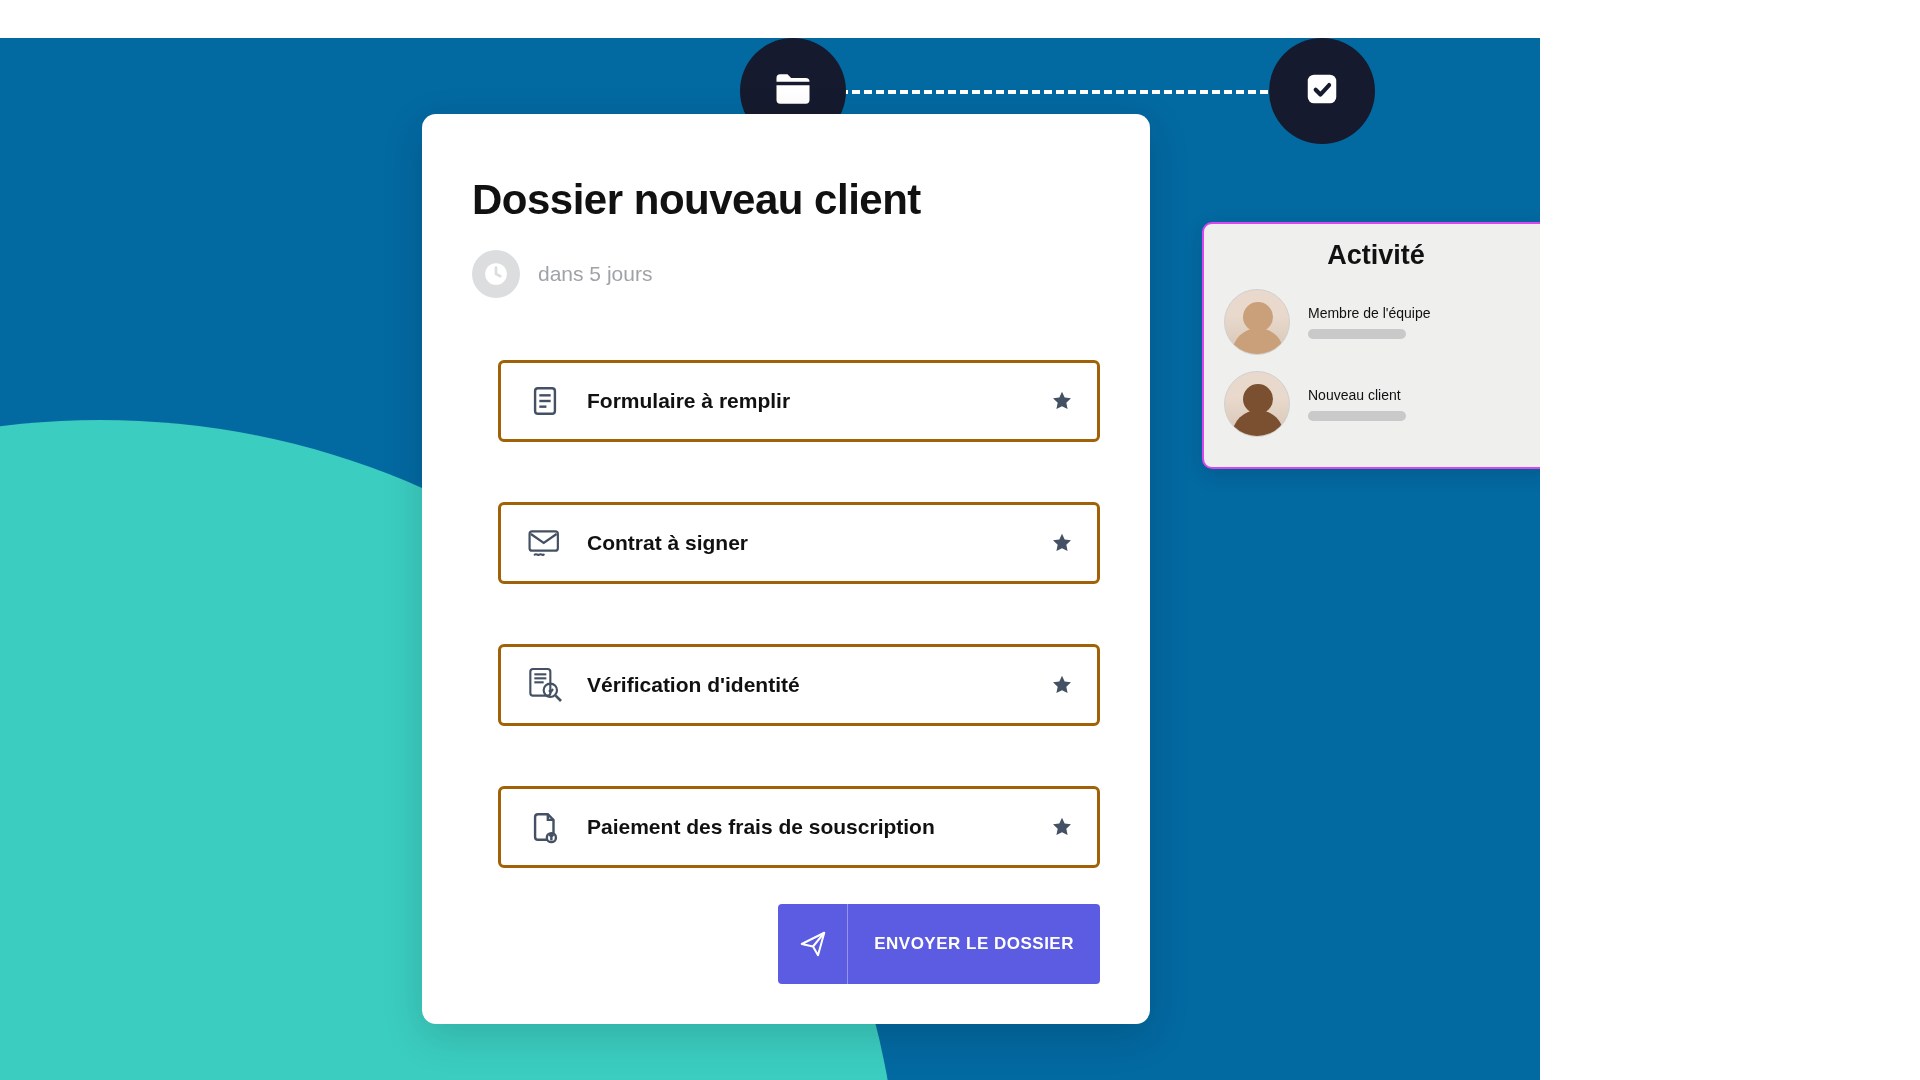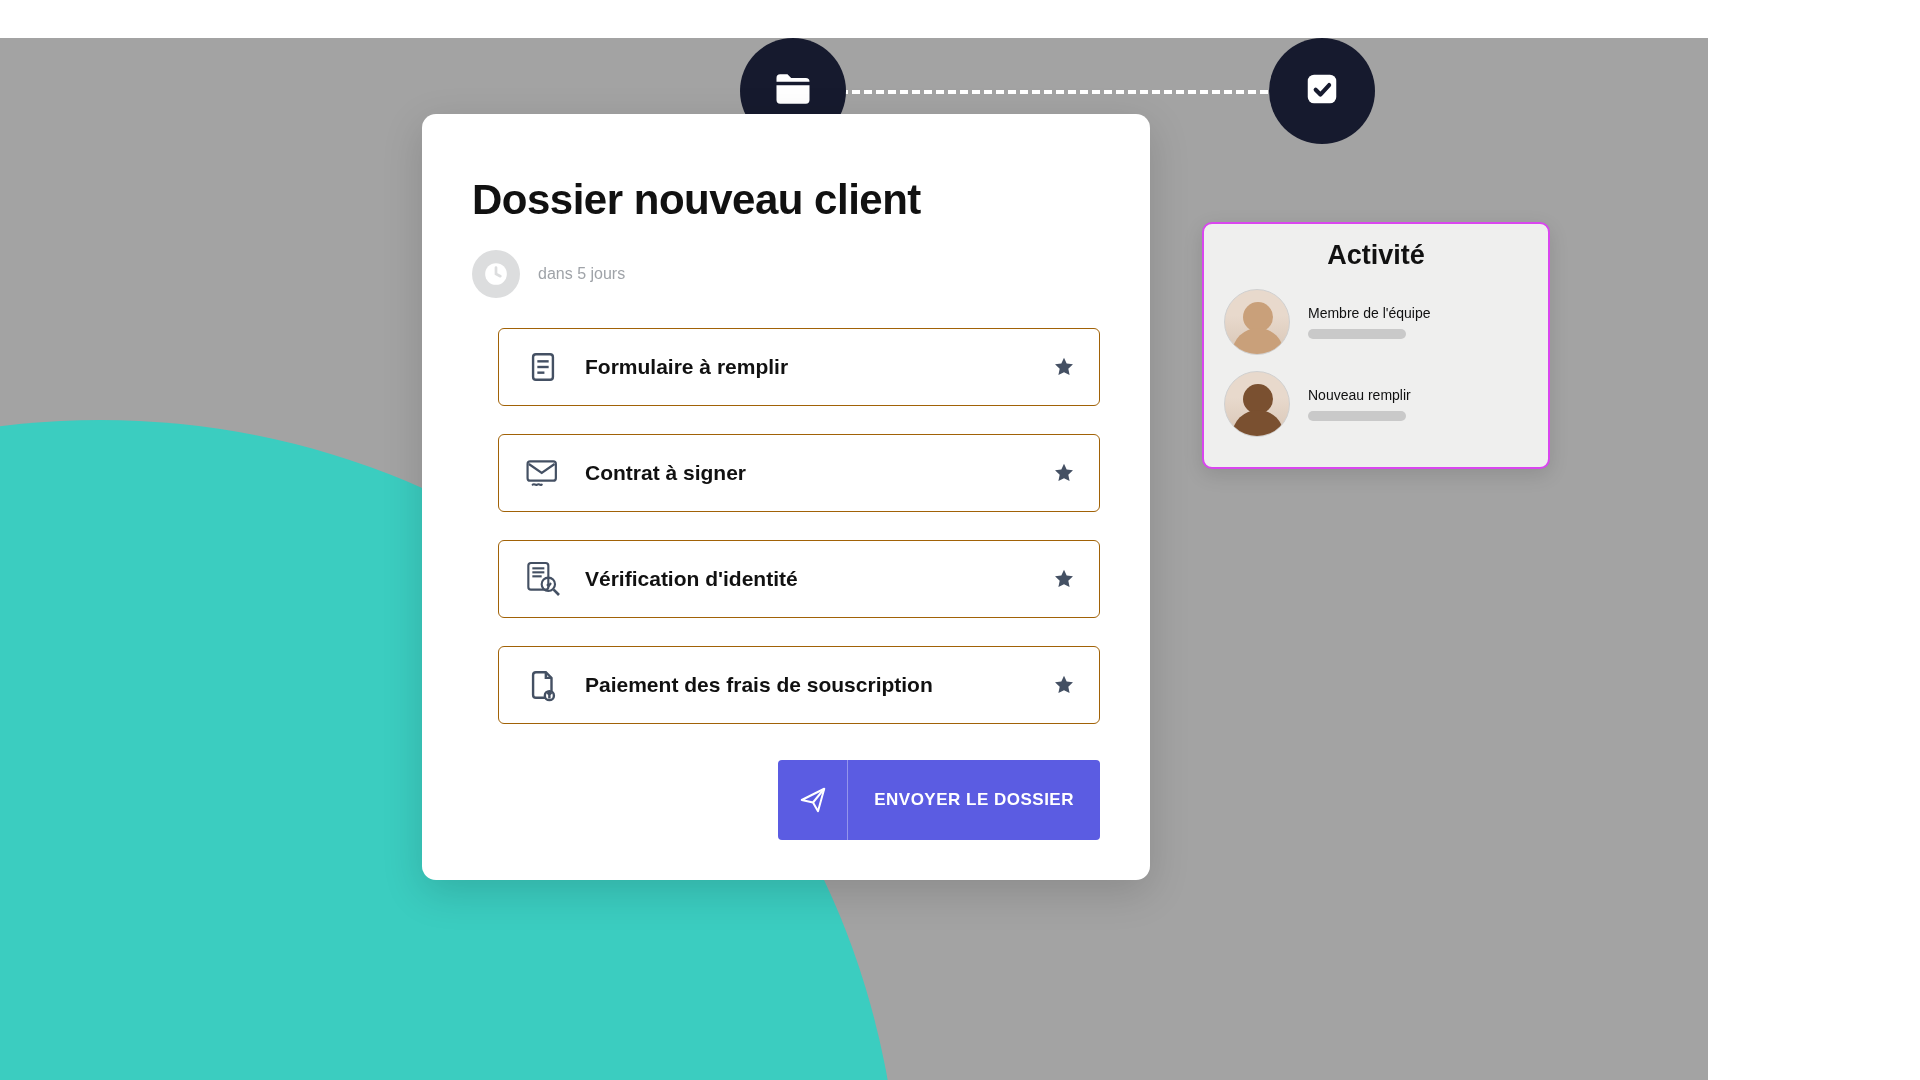--- a/index.html
+++ b/index.html
@@ -1,20 +1,20 @@
 <!DOCTYPE html>
 <html><head>
 <meta charset="utf-8">
 <style>
   * { box-sizing: border-box; margin: 0; padding: 0; }
   html, body { width: 1920px; height: 1080px; font-family: -apple-system, BlinkMacSystemFont, "Segoe UI", Helvetica, Arial, sans-serif; }
   .stage {
     position: relative;
-    width: 1708px; height: 1080px;
-    background: #a3a3a3;
+    width: 1540px; height: 1080px;
+    background: #0369a1;
     overflow: hidden;
   }
   .white-strip {
     position: absolute;
     top: 0; left: 0; right: 0;
     height: 38px;
     background: #fff;
   }
   .blob {
     position: absolute;
@@ -62,31 +62,32 @@
     display:flex; align-items:center; gap: 18px;
     margin-bottom: 30px;
   }
   .due-clock {
     width: 48px; height: 48px; border-radius: 50%;
     background: #DCDDDE;
     display:flex; align-items:center; justify-content:center;
   }
   .due-text {
     color: #9FA3A8;
-    font-size: 16px;
+    font-size: 21px;
   }
 
   .task-list { display:flex; flex-direction:column; gap: 28px; margin-top: 10px; padding-left: 26px; padding-right: 0; }
   .task {
     display:flex; align-items:center;
     gap: 22px;
-    border: 1px solid #a16207;
+    border: 3px solid #a16207;
     border-radius: 6px;
     padding: 18px 24px;
     background:#fff;
+    margin-top:32px;
   }
   .task .ticon { width: 40px; height: 40px; display:flex; align-items:center; justify-content:center; flex-shrink:0; }
   .task .label { flex:1; font-size: 21px; font-weight: 600; color:#111; }
   .task .star { width: 22px; height: 22px; }
 
   .send-row {
     display:flex; justify-content:flex-end;
     margin-top: 36px;
     padding-right: 0;
   }
@@ -290,19 +291,19 @@
     <div class="act-row">
       <div class="avatar"></div>
       <div class="act-text">
         <div class="t">Membre de l'équipe</div>
         <div class="bar"></div>
       </div>
     </div>
     <div class="act-row">
       <div class="avatar dark"></div>
       <div class="act-text">
-        <div class="t">Nouveau remplir</div>
+        <div class="t">Nouveau client</div>
         <div class="bar"></div>
       </div>
     </div>
   </div>
 
 </div>
 
 </body></html>

